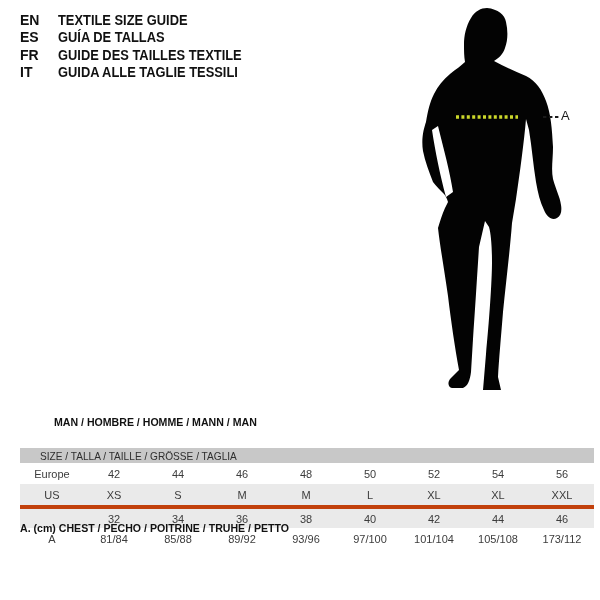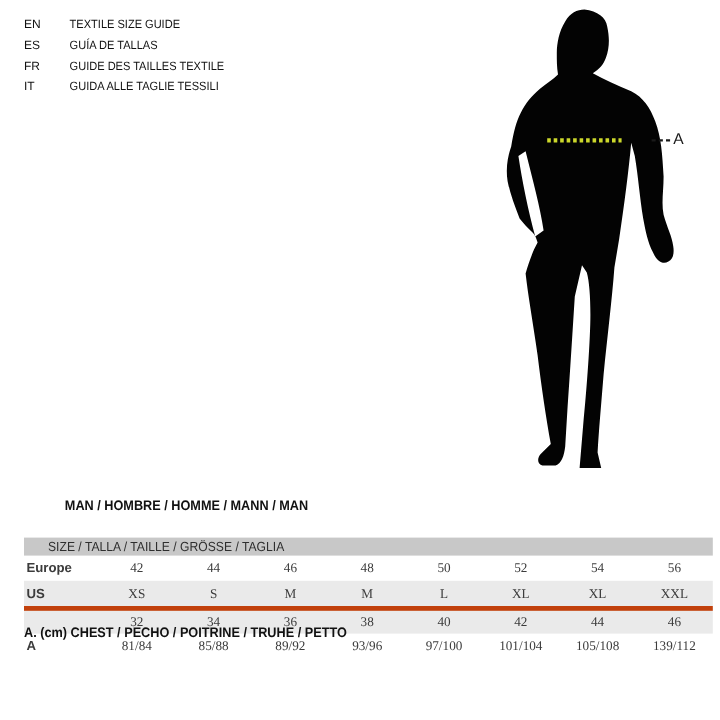--- a/index.html
+++ b/index.html
@@ -7,38 +7,38 @@
     width:600px; height:600px; background:#ffffff;
     font-family:"Liberation Sans", sans-serif; color:#111;
     position:relative; overflow:hidden;
   }
   .page { position:relative; width:600px; height:600px; }
 
   
   .cond { display:inline-block; transform:scaleX(0.92); transform-origin:0 50%; white-space:nowrap; }
 
   .lang-list { position:absolute; left:20px; top:12px; }
-  .lang-row { display:flex; height:17.4px; align-items:center; font-weight:normal; font-size:10px; }
+  .lang-row { display:flex; height:17.4px; align-items:flex-start; font-weight:bold; font-size:14px; }
   .lang-code { width:38px; }
 
   .categories { position:absolute; left:20px; top:107px; font-weight:bold; font-size:12.5px; line-height:19.5px; }
 
   .figure { position:absolute; left:405px; top:6px; width:175px; height:392px; }
   .measure-a { position:absolute; left:561px; top:108px; font-size:13px; color:#1a1a1a; }
 
   .man-heading { position:absolute; left:20px; top:416px; font-weight:bold; font-size:11.5px;margin-left:34px; }
 
   .size-table { position:absolute; left:20px; top:448px; width:574px; font-size:11px; color:#3c3c3c; }
   .t-header { height:15px; background:#c8c8c8; display:flex; align-items:center; padding-left:20px; color:#2e2e2e; font-size:11px; }
   .t-row { display:grid; grid-template-columns:62px repeat(8, 1fr); align-items:center; height:21px; }
   .t-row.shaded { background:#eaeaea; }
   .t-row.slim { height:17px; }
   .t-row.shaded + .t-row.shaded { border-top:4px solid #c2410c; height:19px; }
-  .t-label { padding-left:2px; text-align:left;font-weight:bold; }
-  .t-cell { text-align:center;font-family:Liberation Serif, serif; }
+  .t-label { padding-left:2px; text-align:center; }
+  .t-cell { text-align:center; }
 
   .footnote { position:absolute; left:20px; top:522px; font-weight:bold; font-size:11.5px; }
 </style>
 </head>
 <body>
 
 <div class="page">
 
   <div class="lang-list">
     <div class="lang-row">
@@ -158,19 +158,19 @@
 
     <div class="t-row">
       <span class="t-label">A</span>
       <span class="t-cell">81/84</span>
       <span class="t-cell">85/88</span>
       <span class="t-cell">89/92</span>
       <span class="t-cell">93/96</span>
       <span class="t-cell">97/100</span>
       <span class="t-cell">101/104</span>
       <span class="t-cell">105/108</span>
-      <span class="t-cell">139/112</span>
+      <span class="t-cell">173/112</span>
     </div>
   </div>
 
   <div class="footnote"><span class="cond">A. (cm) CHEST / PECHO / POITRINE / TRUHE / PETTO</span></div>
 
 </div>
 
 </body></html>

